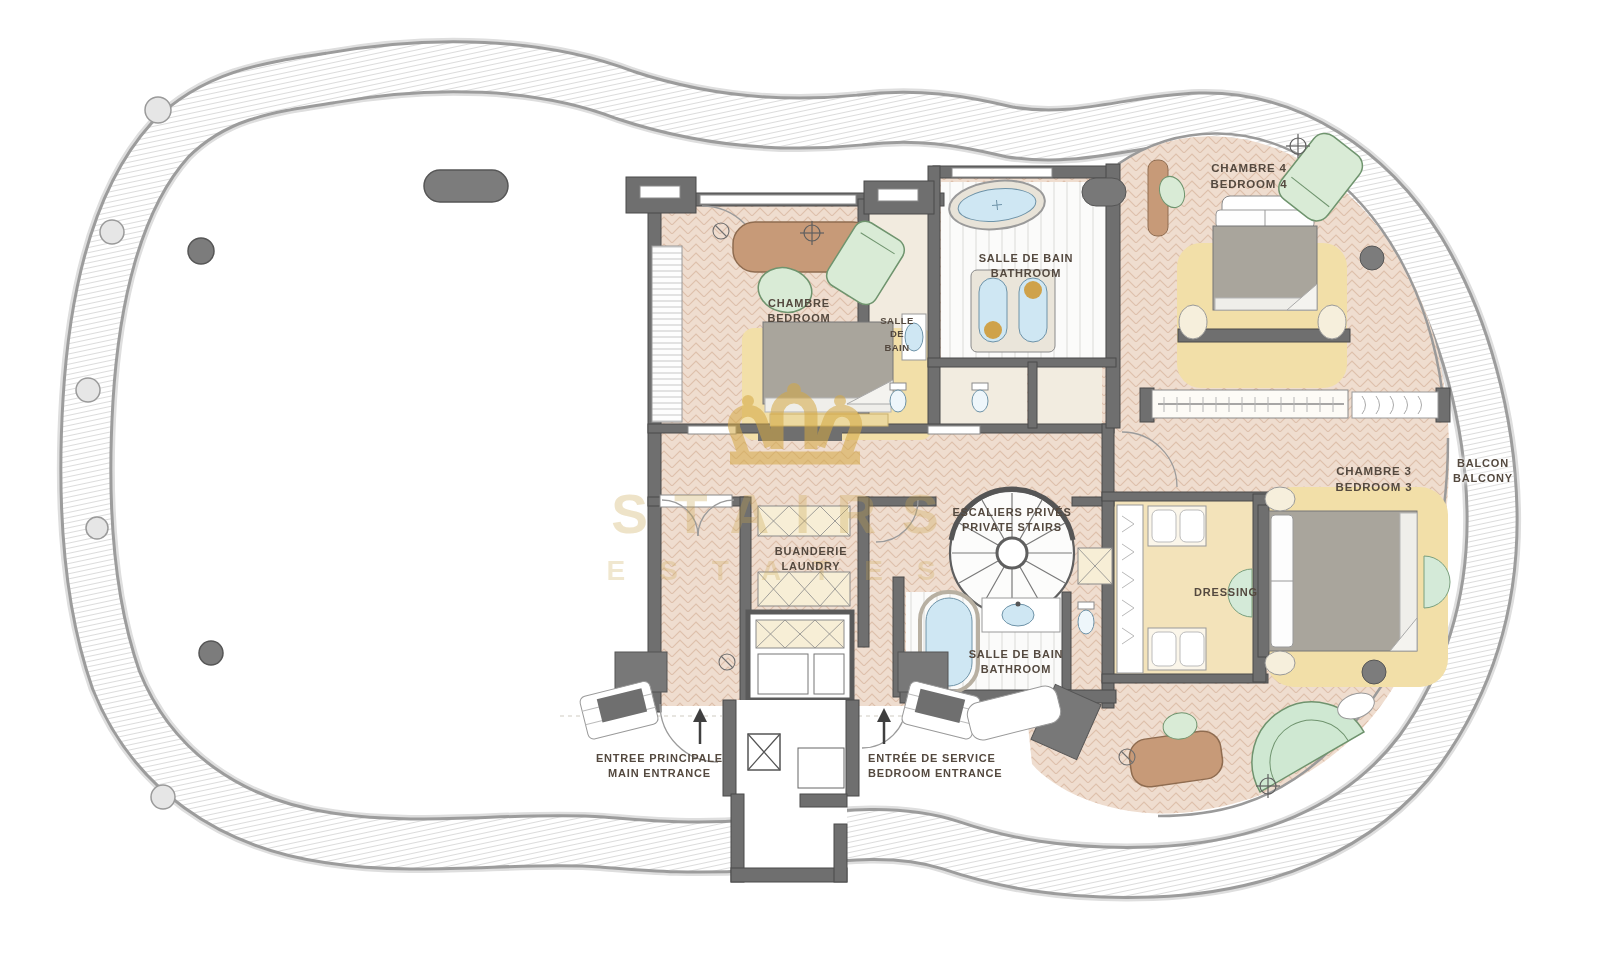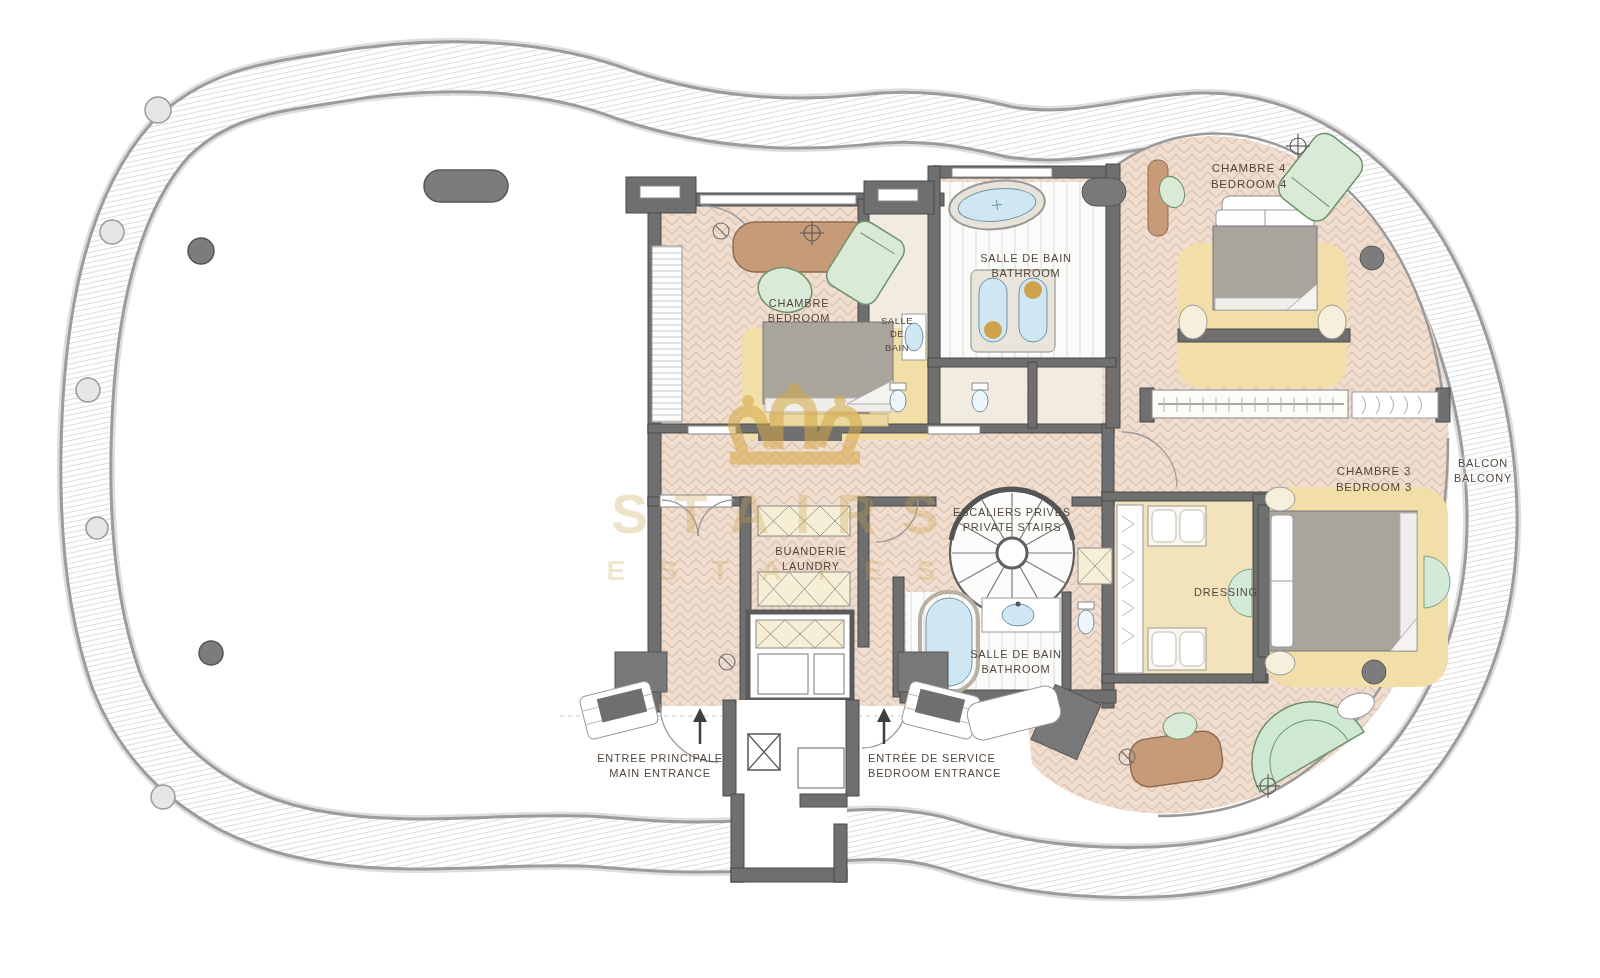--- a/index.html
+++ b/index.html
@@ -1,20 +1,20 @@
 <!DOCTYPE html>
 <html><head>
 <meta charset="utf-8">
 <style>
   html,body{margin:0;padding:0;background:#ffffff}
   .stage{position:relative;width:1600px;height:978px;background:#fff;overflow:hidden;
          font-family:"Liberation Sans",sans-serif}
   .stage svg{position:absolute;left:0;top:0}
   .lbl{position:absolute;transform:translate(-50%,-50%);text-align:center;color:#54493f;
-       font-weight:400;font-size:11px;line-height:1.4;letter-spacing:.8px;white-space:nowrap}
+       font-weight:700;font-size:11px;line-height:1.4;letter-spacing:.8px;white-space:nowrap}
   .lbl span{display:block}
   .lbl.sm{font-size:9.5px;letter-spacing:.5px}
   .lbl.md{font-size:11.5px}
   .lbl.halo{text-shadow:0 0 3px #fff,0 0 5px #fff,0 0 8px #fff}
   .lbl.anchor-right{transform:translate(-100%,-50%);}
   .lbl.anchor-left{transform:translate(0,-50%);text-align:left}
   .wm{position:absolute;transform:translate(-50%,-50%);color:#c9a44b;font-weight:700;white-space:nowrap}
   .wm.l1{font-size:55px;letter-spacing:26px;opacity:.30}
   .wm.l2{font-size:28px;letter-spacing:34px;opacity:.26}
 </style>

